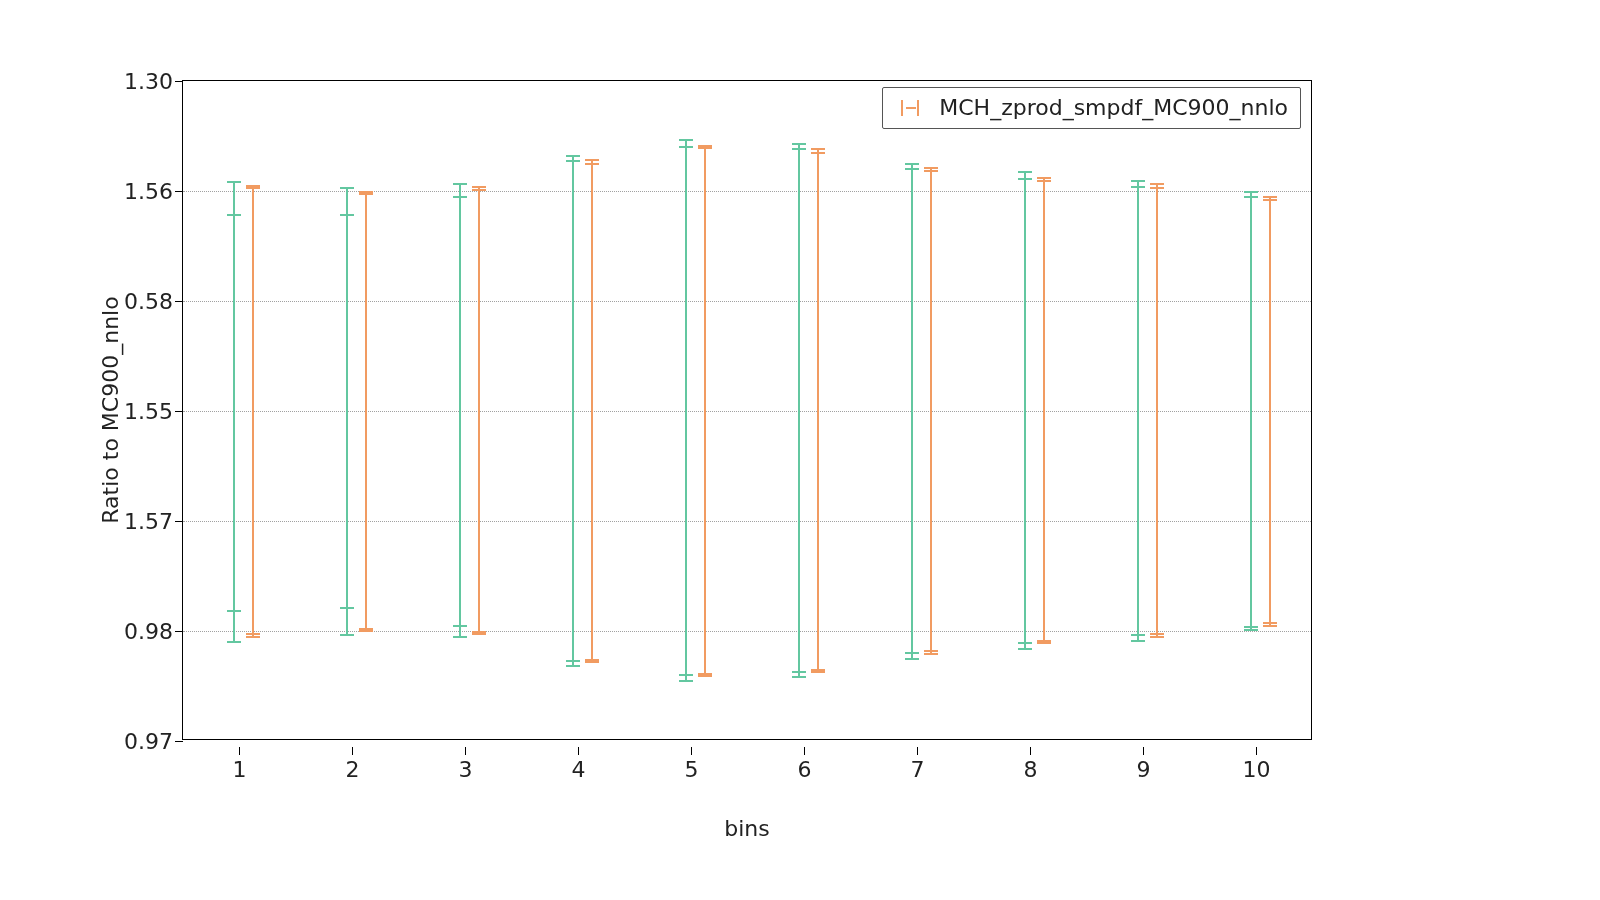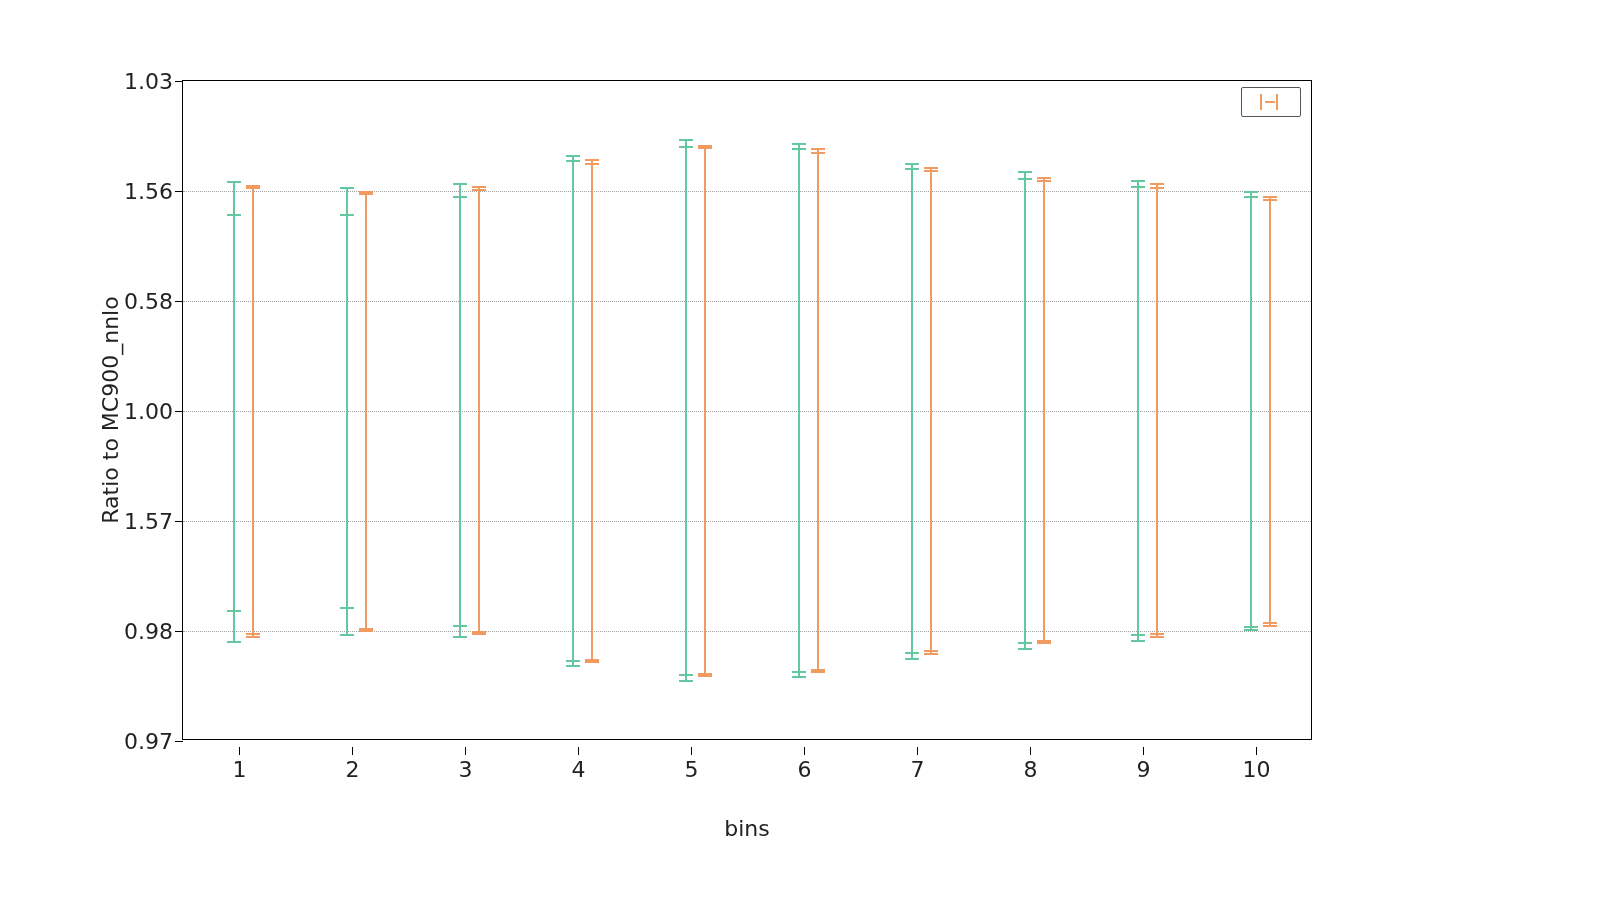--- a/index.html
+++ b/index.html
@@ -146,29 +146,29 @@
       <div class="ytick-mark" style="top: 659.5px;"></div>
       <div class="ytick-label" style="top: 660px;">0.97</div>
       <div class="gridline" style="top: 550px;"></div>
       <div class="ytick-mark" style="top: 549.5px;"></div>
       <div class="ytick-label" style="top: 550px;">0.98</div>
       <div class="gridline" style="top: 440px;"></div>
       <div class="ytick-mark" style="top: 439.5px;"></div>
       <div class="ytick-label" style="top: 440px;">1.57</div>
       <div class="gridline" style="top: 330px;"></div>
       <div class="ytick-mark" style="top: 329.5px;"></div>
-      <div class="ytick-label" style="top: 330px;">1.00</div>
+      <div class="ytick-label" style="top: 330px;">1.55</div>
       <div class="gridline" style="top: 220px;"></div>
       <div class="ytick-mark" style="top: 219.5px;"></div>
       <div class="ytick-label" style="top: 220px;">0.58</div>
       <div class="gridline" style="top: 110px;"></div>
       <div class="ytick-mark" style="top: 109.5px;"></div>
       <div class="ytick-label" style="top: 110px;">1.56</div>
       <div class="ytick-mark" style="top: -0.5px;"></div>
-      <div class="ytick-label" style="top: 0px;">1.03</div>
+      <div class="ytick-label" style="top: 0px;">1.30</div>
       <div class="xtick" style="left: 56.5px;">
         <div class="tickmark"></div>
         <div class="tick-label">1</div>
       </div>
       <div class="xtick" style="left: 169.5px;">
         <div class="tickmark"></div>
         <div class="tick-label">2</div>
       </div>
       <div class="xtick" style="left: 282.5px;">
         <div class="tickmark"></div>
@@ -342,20 +342,21 @@
         <div class="cap" style="top: 541.3px; background: rgb(241, 155, 97);"></div>
         <div class="cap" style="top: 543.5px; background: rgb(241, 155, 97);"></div>
       </div>
       <div class="legend" style="right: 10px; top: 6px;">
         <div class="legend-row">
           <span class="legend-glyph">
             <span class="v" style="left:8px;background:#f19b61"></span>
             <span class="v" style="left:24px;background:#f19b61"></span>
             <span class="h" style="top:7px;background:#f19b61"></span>
           </span>
+          <span>MCH_zprod_smpdf_MC900_nnlo</span>
         </div>
       </div>
     </div>
 
   <div class="xlabel" style="top: 816px; left: 182px; width: 1130px;">bins</div>
 
   <div class="ylabel" style="left: 110px; top: 410px;">Ratio to MC900_nnlo</div>
 
 </div>
 

